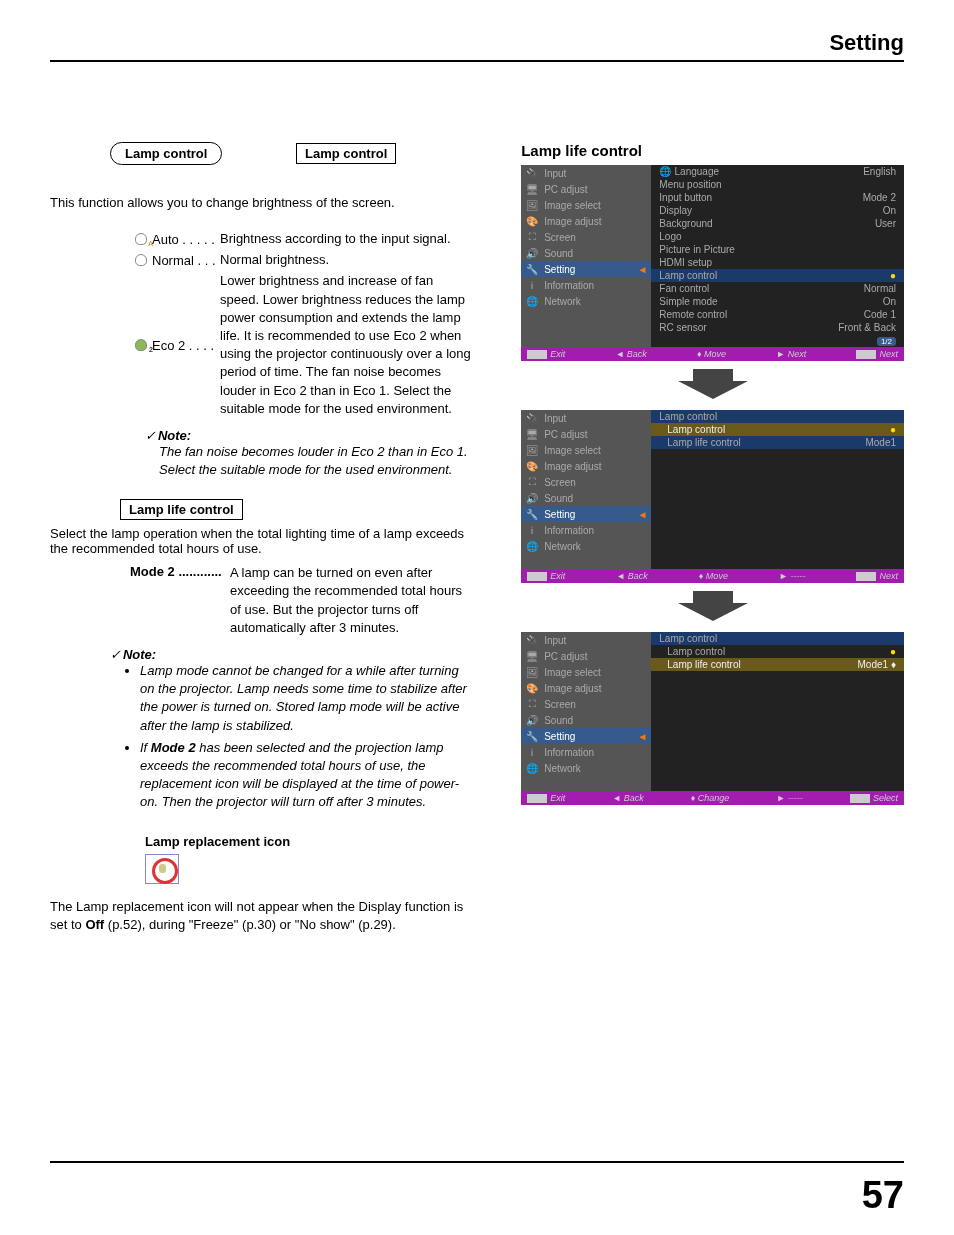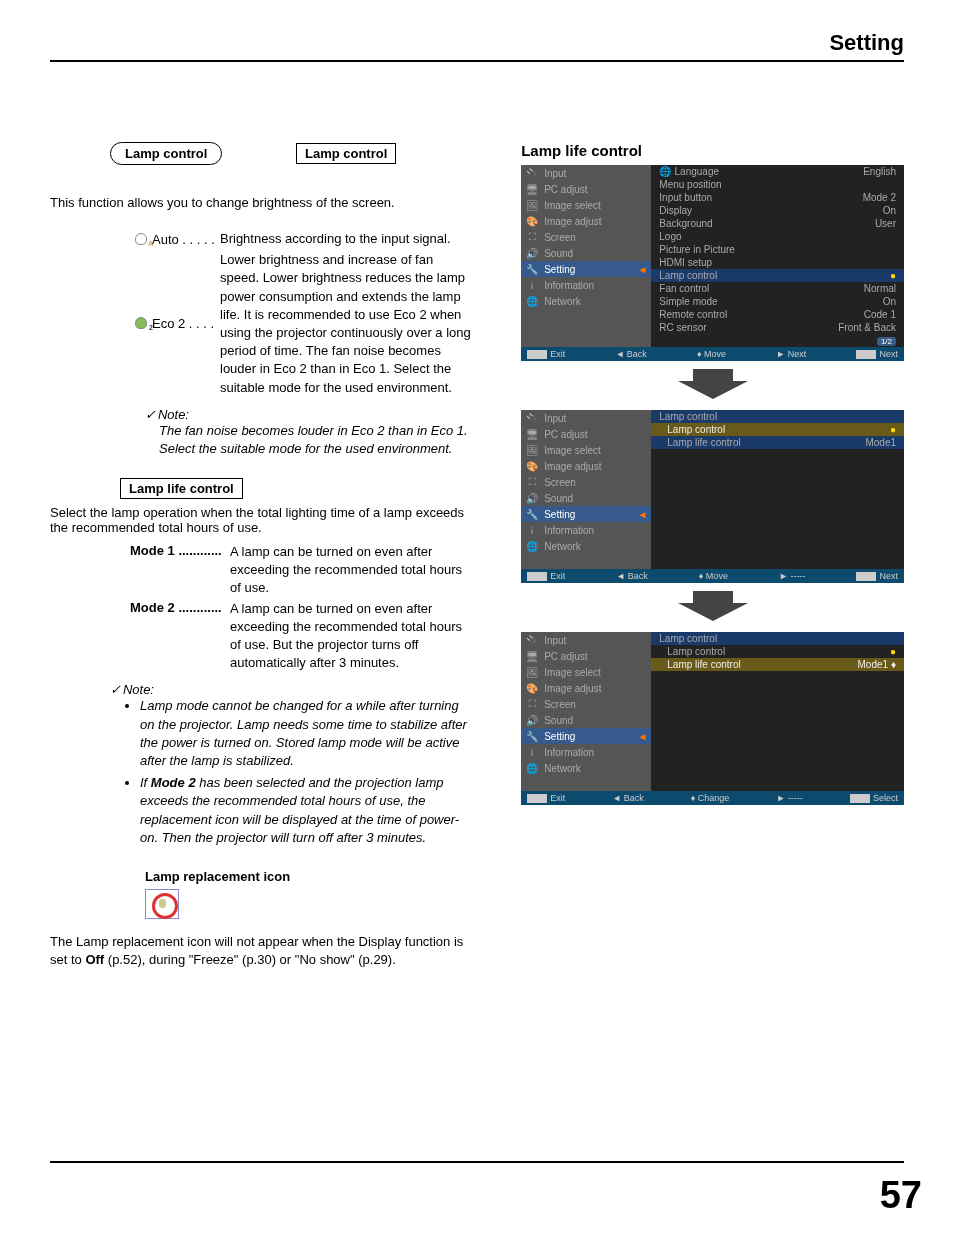--- a/index.html
+++ b/index.html
@@ -75,21 +75,21 @@
   .bulbE::after { font-size: 7px; position: absolute; right: -7px; bottom: -3px; color: #333; font-weight: bold; }
   .bulbE1::after { content: "1"; }
   .bulbE2::after { content: "2"; }
   .opt-name { width: 68px; flex-shrink: 0; }
   .opt-desc { flex: 1; line-height: 1.4; }
   .note-block {
     margin-left: 95px;
     margin-top: 10px;
     margin-bottom: 20px;
   }
-  .note-label { font-style: italic; font-weight: normal; }
+  .note-label { font-style: italic; font-weight: bold; }
   .note-label::before { content: "✓"; font-weight: normal; margin-right: 2px; }
   .note-text { font-style: italic; margin-left: 14px; line-height: 1.4; }
   .note-block2 { margin-left: 60px; margin-top: 10px; }
   .note-block2 li { font-style: italic; margin-left: 30px; line-height: 1.4; margin-bottom: 4px; list-style: disc; }
   .mode-row { display: flex; margin-left: 80px; margin-bottom: 2px; }
   .mode-name { width: 100px; font-weight: bold; flex-shrink: 0; }
   .mode-desc { flex: 1; line-height: 1.4; }
   .repl-section { margin-left: 95px; margin-top: 22px; }
   .repl-icon {
     display: inline-block;
@@ -152,46 +152,47 @@
   }
   .osd-content { flex: 1; background: #222; }
   .osd-line {
     display: flex;
     justify-content: space-between;
     padding: 1px 8px;
   }
   .osd-line.hl { background: #1a3a6a; }
   .osd-line.sel { background: #6a5a1a; color: #eee; }
   .osd-footer {
-    background: #0c4a6e;
+    background: #a21caf;
     color: #ccc;
     display: flex;
     justify-content: space-between;
     padding: 2px 6px;
     font-size: 9px;
+    font-style: italic;
   }
   .osd-footer span::before {
     content: "";
     display: inline-block;
     width: 20px; height: 9px;
     background: #ccc;
     color: #000;
     margin-right: 3px;
     vertical-align: middle;
   }
   .osd-footer .nobox::before { display: none; }
   .arrow-down {
     text-align: center;
     margin: 8px 0;
   }
   .arrow-down svg { width: 80px; height: 30px; }
   .page-num {
     position: absolute;
     bottom: 18px;
-    right: 32px;
+    right: 50px;
     font-size: 38px;
     font-weight: bold;
   }
   .page-rule {
     position: absolute;
     bottom: 72px;
     left: 50px; right: 50px;
     border-top: 2px solid #000;
   }
   .pg-badge {
@@ -216,38 +217,39 @@
     <div class="sub-heading">Lamp control</div>
     <div class="intro-text">This function allows you to change brightness of the screen.</div>
 
     <div class="option-list">
       <div class="option-row">
         <div class="opt-icon"><span class="bulb bulbA"></span></div>
         <div class="opt-name">Auto  . . . . .</div>
         <div class="opt-desc">Brightness according to the input signal.</div>
       </div>
       <div class="option-row">
+        <div class="opt-icon"><span class="bulb"></span></div>
+        <div class="opt-name">Normal  . . .</div>
+        <div class="opt-desc">Normal brightness.</div>
+      </div>
+      <div class="option-row">
         <div class="opt-icon"><span class="bulb bulbE bulbE2"></span></div>
         <div class="opt-name">Eco 2  . . . .</div>
         <div class="opt-desc">Lower brightness and increase of fan speed. Lower brightness reduces the lamp power consumption and extends the lamp life. It is recommended to use Eco 2 when using the projector continuously over a long period of time. The fan noise becomes louder in Eco 2 than in Eco 1. Select the suitable mode for the used environment.</div>
       </div>
     </div>
 
     <div class="note-block">
       <div class="note-label">Note:</div>
       <div class="note-text">The fan noise becomes louder in Eco 2 than in Eco 1. Select the suitable mode for the used environment.</div>
     </div>
 
     <div class="sub-heading">Lamp life control</div>
     <div class="intro-text" style="margin-bottom:8px">Select the lamp operation when the total lighting time of a lamp exceeds the recommended total hours of use.</div>
 
-    <div class="mode-row">
-      <div class="mode-name">Mode 1 ............</div>
-      <div class="mode-desc">A lamp can be turned on even after exceeding the recommended total hours of use.</div>
-    </div>
     <div class="mode-row">
       <div class="mode-name">Mode 2 ............</div>
       <div class="mode-desc">A lamp can be turned on even after exceeding the recommended total hours of use. But the projector turns off automatically after 3 minutes.</div>
     </div>
 
     <div class="note-block2">
       <div class="note-label" style="margin-left:0">Note:</div>
       <ul>
         <li>Lamp mode cannot be changed for a while after turning on the projector. Lamp needs some time to stabilize after the power is turned on. Stored lamp mode will be active after the lamp is stabilized.</li>
         <li>If <b>Mode 2</b> has been selected and the projection lamp exceeds the recommended total hours of use, the replacement icon will be displayed at the time of power-on. Then the projector will turn off after 3 minutes.</li>

